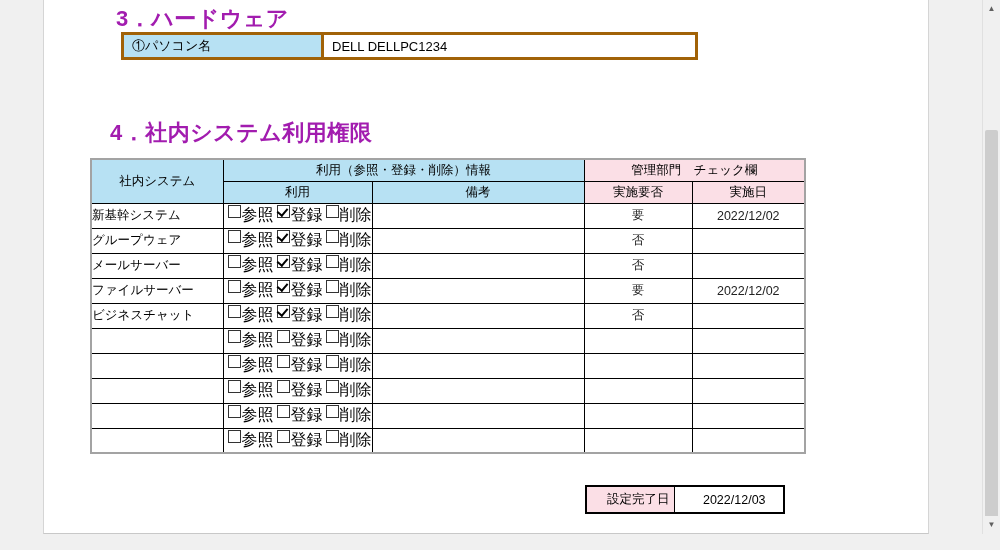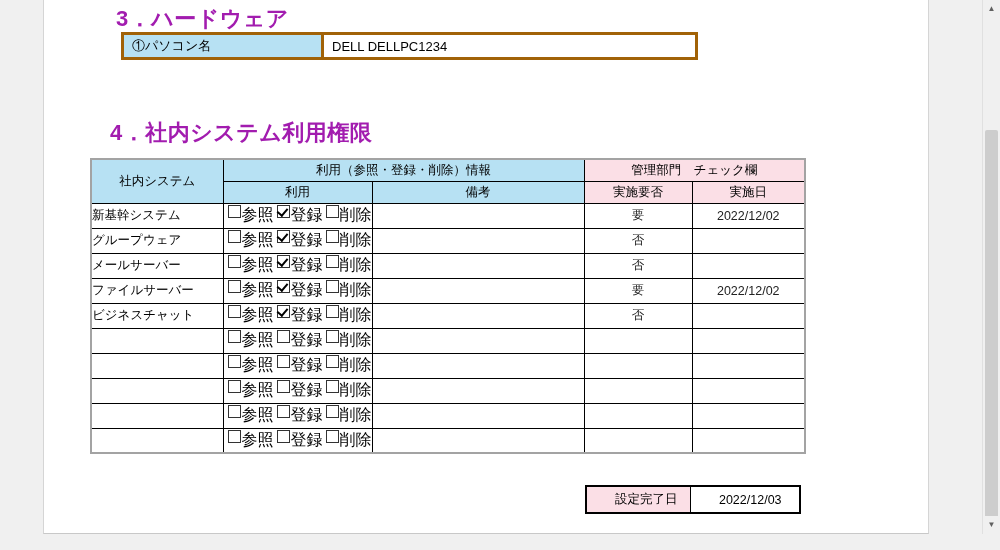--- a/index.html
+++ b/index.html
@@ -198,21 +198,21 @@
     table-layout: fixed;
   }
   #done-table td {
     border: 1px solid #000;
     height: 27px;
     font-size: 12.5px;
     text-align: center;
     box-sizing: border-box;
     vertical-align: middle;
   }
-  #done-table td.dlbl { width: 104px; background: #fbdfe6; padding-left: 17px; }
+  #done-table td.dlbl { width: 88px; background: #fbdfe6; padding-left: 17px; }
   #done-table td.dval { width: 110px; background: #fff; padding-left: 12px; }
 </style>
 </head>
 <body>
 
 <div id="page">
 
   <div id="sheet">
     <div id="sheet-inner">
 

